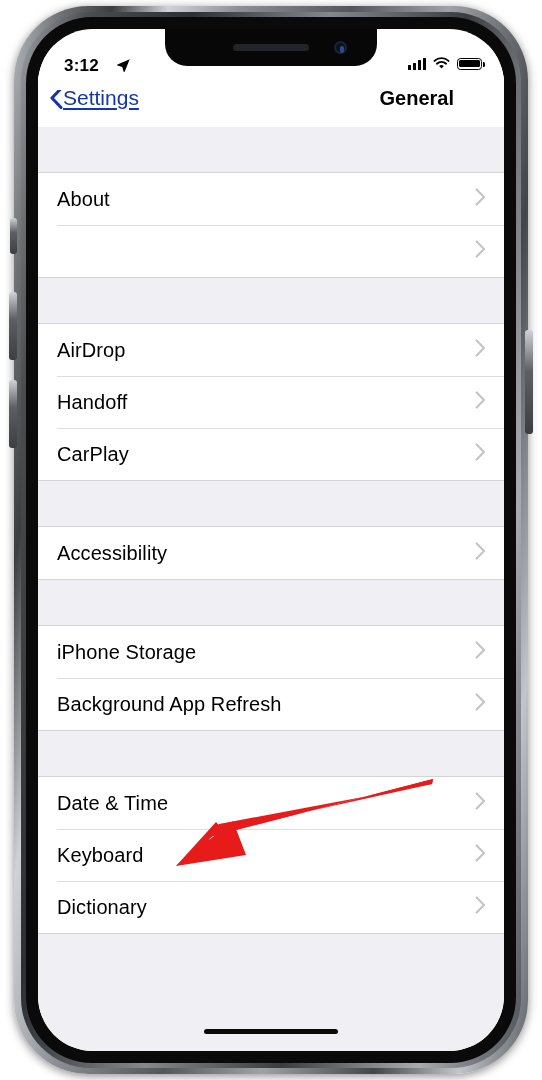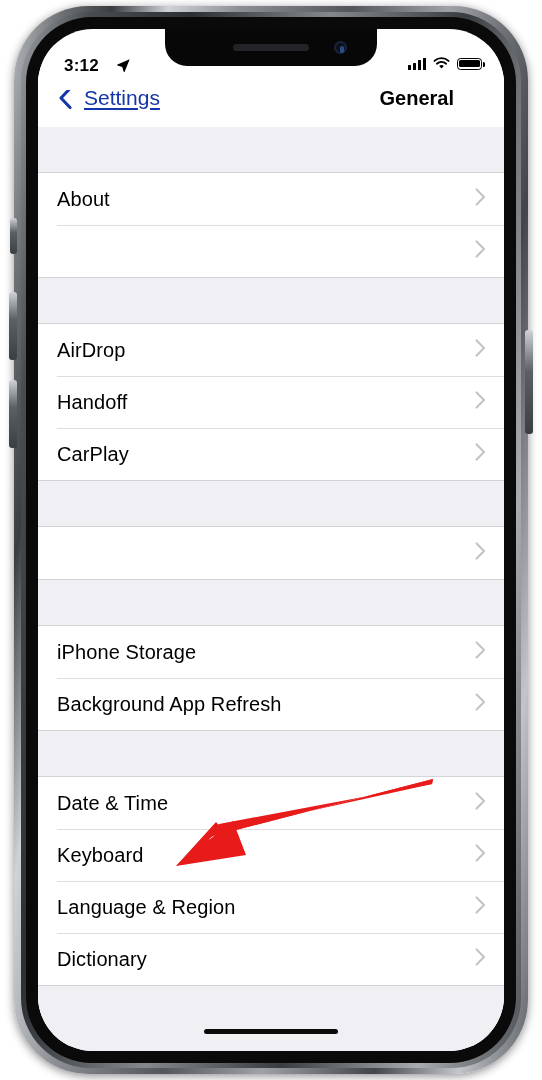--- a/index.html
+++ b/index.html
@@ -88,22 +88,22 @@
     content:""; position:absolute; right:-3.5px; top:3.6px; width:2px; height:4.6px;
     background:#000; border-radius:0 1.5px 1.5px 0;
   }
 
   
   .navbar{
     position:absolute; left:0; top:45px; width:100%; height:53px;
     background:#ffffff; z-index:25;
   }
   .nav-back{
-    position:absolute; left:21px; top:12px; display:flex; align-items:center;
-    gap:12px; cursor:pointer;
+    position:absolute; left:12px; top:12px; display:flex; align-items:center;
+    gap:0; cursor:pointer;
   }
   .nav-back-label{
     font-size:21px; color:#1536a8; text-decoration:underline;
     text-underline-offset:3px; text-decoration-thickness:1.6px;
   }
   .nav-title{
     position:absolute; left:0; right:0; top:13px; text-align:right;
     font-size:20px; font-weight:700; color:#000;
     padding-right:50px;
   }
@@ -240,20 +240,21 @@
                 <path d="M1.6 1.4 9 9l-7.4 7.6" stroke="#c4c4c8" stroke-width="2.1" fill="none" stroke-linecap="round" stroke-linejoin="round"></path>
               </svg>
           </span>
         </div>
       </div>
 
       <div class="gap" style="height:45px"></div>
 
       <div class="group">
         <div class="row">
+          <span class="row-label">Accessibility</span>
           <span class="chev">
             <svg width="11" height="18" viewBox="0 0 11 18">
                 <path d="M1.6 1.4 9 9l-7.4 7.6" stroke="#c4c4c8" stroke-width="2.1" fill="none" stroke-linecap="round" stroke-linejoin="round"></path>
               </svg>
           </span>
         </div>
       </div>
 
       <div class="gap" style="height:45px"></div>
 
@@ -282,28 +283,20 @@
         <div class="row">
           <span class="row-label">Date &amp; Time</span>
           <span class="chev">
             <svg width="11" height="18" viewBox="0 0 11 18">
                 <path d="M1.6 1.4 9 9l-7.4 7.6" stroke="#c4c4c8" stroke-width="2.1" fill="none" stroke-linecap="round" stroke-linejoin="round"></path>
               </svg>
           </span>
         </div>
         <div class="row">
           <span class="row-label">Keyboard</span>
-          <span class="chev">
-            <svg width="11" height="18" viewBox="0 0 11 18">
-                <path d="M1.6 1.4 9 9l-7.4 7.6" stroke="#c4c4c8" stroke-width="2.1" fill="none" stroke-linecap="round" stroke-linejoin="round"></path>
-              </svg>
-          </span>
-        </div>
-        <div class="row">
-          <span class="row-label">Language &amp; Region</span>
           <span class="chev">
             <svg width="11" height="18" viewBox="0 0 11 18">
                 <path d="M1.6 1.4 9 9l-7.4 7.6" stroke="#c4c4c8" stroke-width="2.1" fill="none" stroke-linecap="round" stroke-linejoin="round"></path>
               </svg>
           </span>
         </div>
         <div class="row">
           <span class="row-label">Dictionary</span>
           <span class="chev">
             <svg width="11" height="18" viewBox="0 0 11 18">

